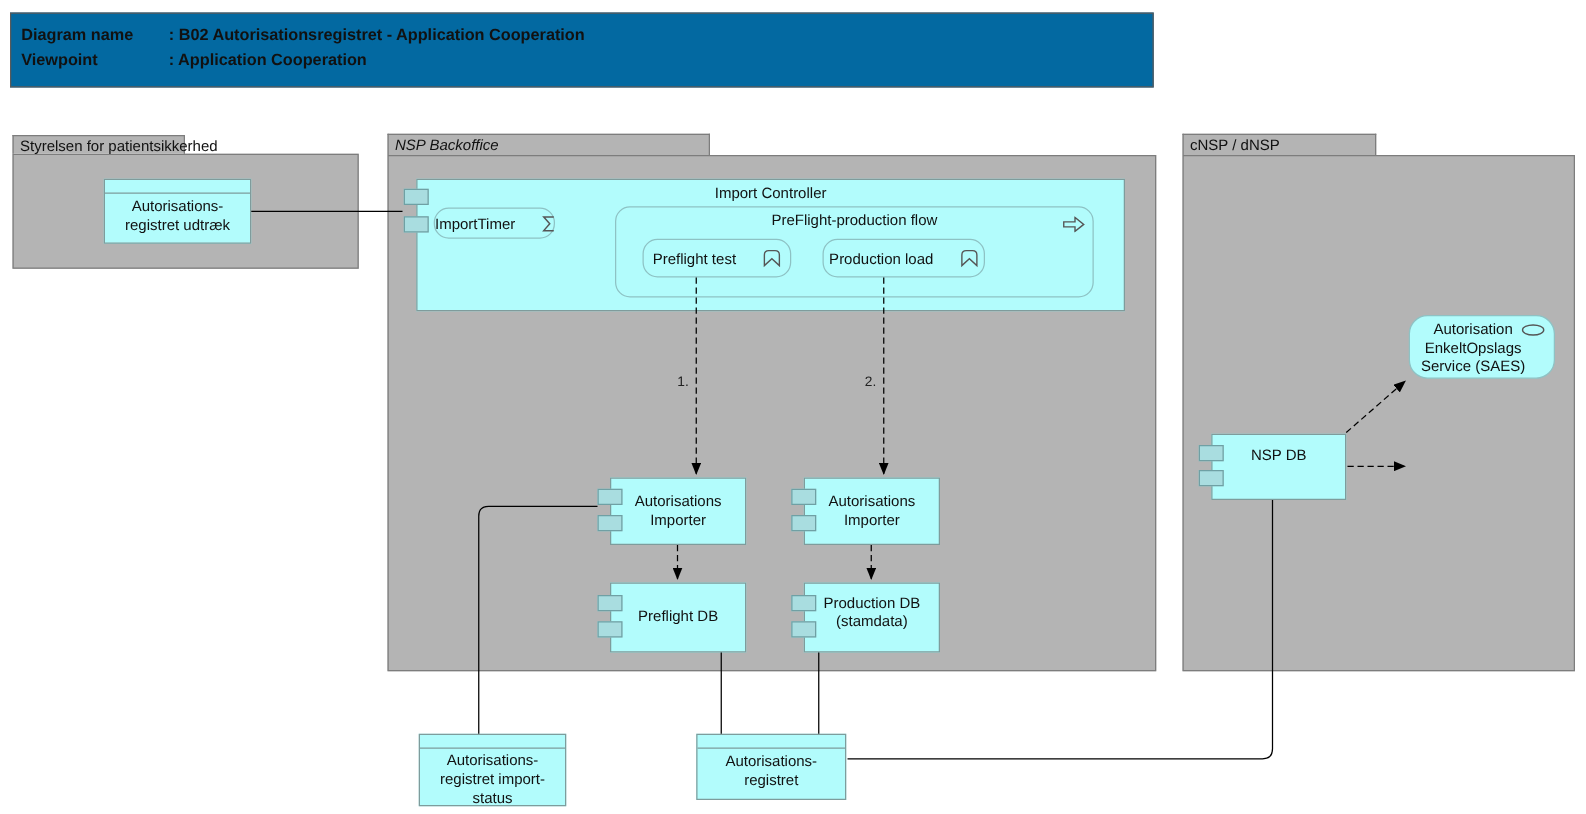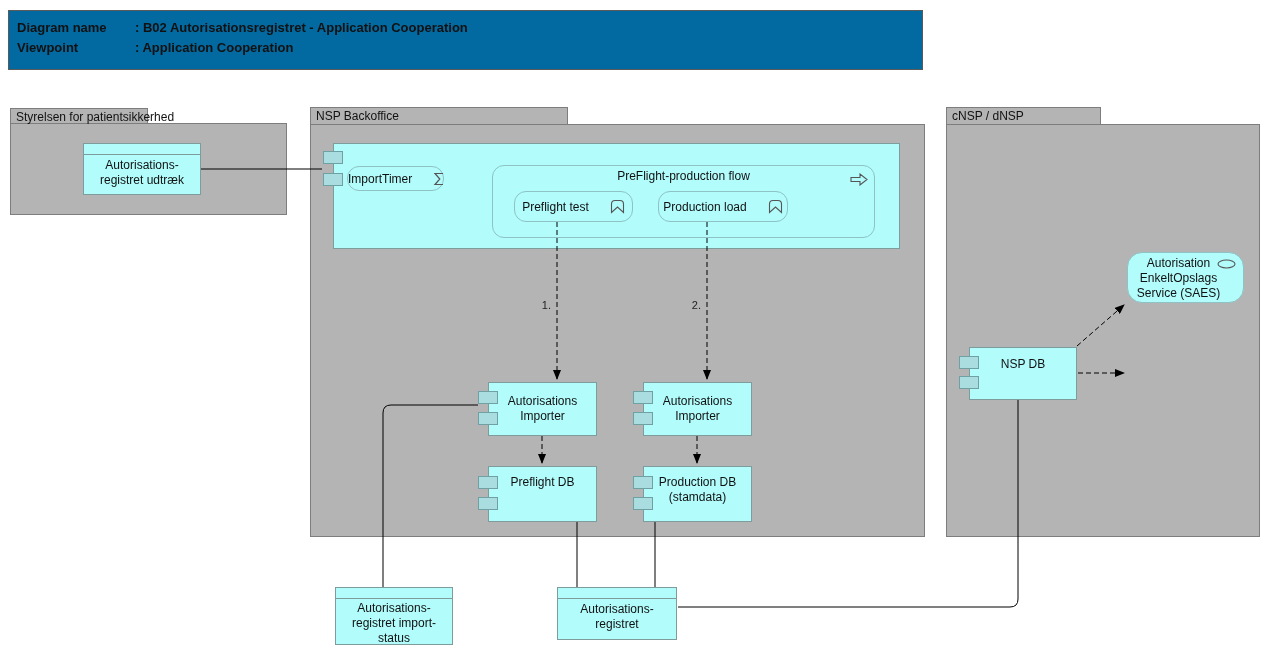--- a/index.html
+++ b/index.html
@@ -45,35 +45,36 @@
 <div id="canvas">
 
   <div class="title-box">
     <div><span class="t-label">Diagram name</span><span>:</span> <span>B02 Autorisationsregistret - Application Cooperation</span></div>
     <div><span class="t-label">Viewpoint</span><span>:</span> <span>Application Cooperation</span></div>
   </div>
 
   <div class="grp-tab" style="left:10px;top:108px;width:138px;height:15px;"><span>Styrelsen for patientsikkerhed</span></div>
   <div class="grp-body" style="left:10px;top:123px;width:277px;height:92px;"></div>
 
-  <div class="grp-tab" style="left:310px;top:107px;width:258px;height:17px;"><span>NSP Backoffice</span></div>
+  <div class="grp-tab" style="left:310px;top:107px;width:258px;height:17px;font-style:italic;"><span>NSP Backoffice</span></div>
   <div class="grp-body" style="left:310px;top:124px;width:615px;height:413px;"></div>
 
   <div class="grp-tab" style="left:946px;top:107px;width:155px;height:17px;"><span>cNSP / dNSP</span></div>
   <div class="grp-body" style="left:946px;top:124px;width:314px;height:413px;"></div>
 
   <div class="node dataobj" style="left:83px;top:143px;width:118px;height:52px;">
     <div class="band"></div>
     <div class="node-label" style="padding-top:3px;">Autorisations-
 registret udtræk</div>
   </div>
 
   <div class="node comp" style="left:333px;top:143px;width:567px;height:106px;">
     <div class="port" style="top:7px;"></div>
     <div class="port" style="top:29px;"></div>
+    <div class="top-label">Import Controller</div>
   </div>
 
   <div class="node rounded" style="left:347px;top:166px;width:97px;height:25px;">
     <div class="center-label">
       <span style="font-size:12px;">ImportTimer</span>
       <svg width="20" height="14">
           <path d="M2,1.5 H11.5 A5.7,5.5 0 0 1 11.5,12.5 H2 L6.8,7 Z" fill="none" stroke="#555" stroke-width="1.2"></path>
         </svg>
     </div>
   </div>
@@ -117,21 +118,21 @@
     <div class="port" style="top:29px;"></div>
     <div class="fill-label">
         <div class="node-label">Autorisations
 Importer</div>
       </div>
   </div>
 
   <div class="node comp" style="left:488px;top:466px;width:109px;height:56px;">
     <div class="port" style="top:9px;"></div>
     <div class="port" style="top:30px;"></div>
-    <div class="node-label" style="padding-top:8px;">Preflight DB</div>
+    <div class="node-label" style="padding-top:19px;">Preflight DB</div>
   </div>
 
   <div class="node comp" style="left:643px;top:466px;width:109px;height:56px;">
     <div class="port" style="top:9px;"></div>
     <div class="port" style="top:30px;"></div>
     <div class="node-label" style="padding-top:8px;">Production DB
 (stamdata)</div>
   </div>
 
   <div class="node comp" style="left:969px;top:347px;width:108px;height:53px;">

